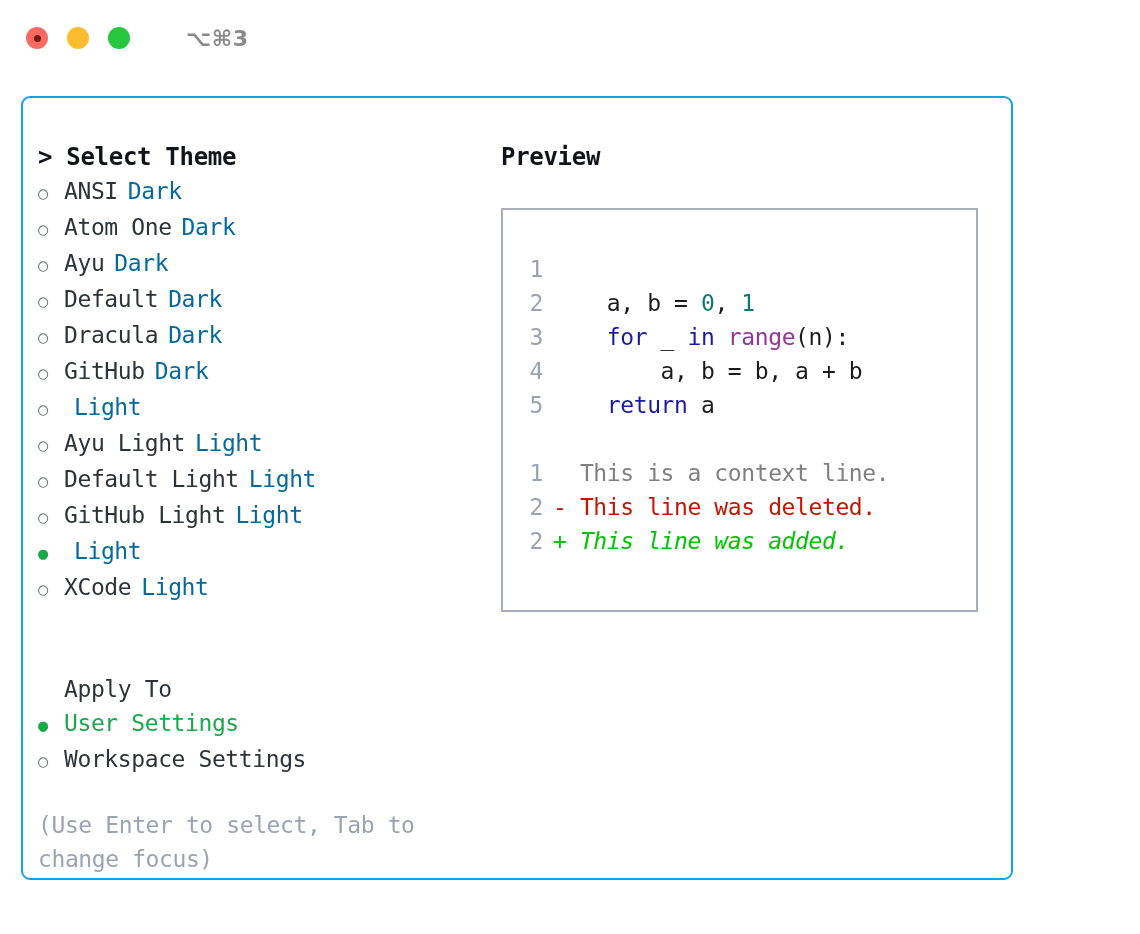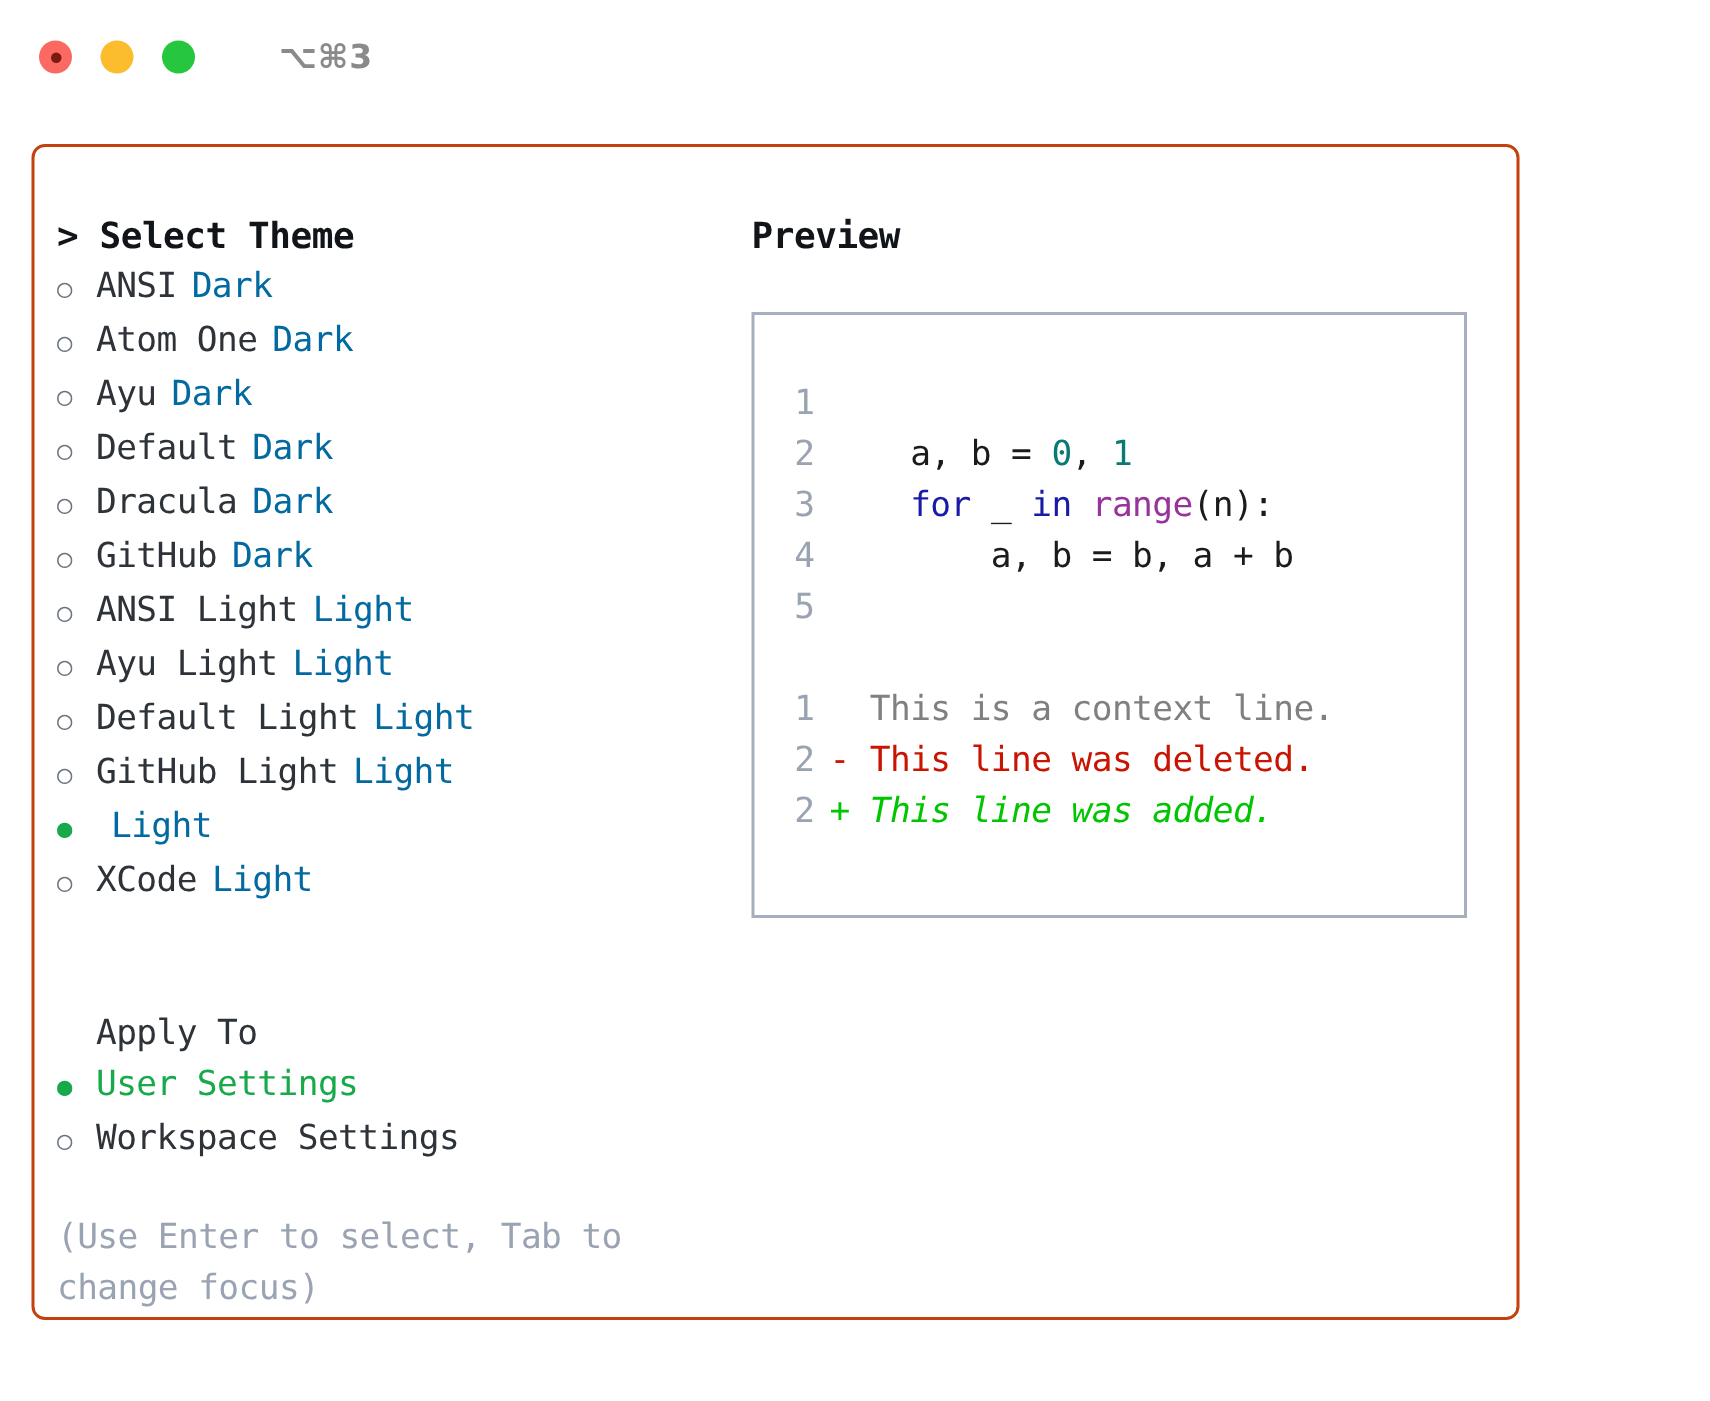--- a/index.html
+++ b/index.html
@@ -67,21 +67,21 @@
     font-family: "DejaVu Sans", "Liberation Sans", sans-serif;
   }
 
   
   .panel {
     position: absolute;
     left: 21px;
     top: 96px;
     width: 992px;
     height: 784px;
-    border: 2px solid #c2410c;
+    border: 2px solid #0ea5e9;
     border-radius: 9px;
     box-sizing: border-box;
     background: #ffffff;
   }
 
   .panel-inner {
     position: relative;
     width: 100%;
     height: 100%;
   }
@@ -220,21 +220,21 @@
 
         <div class="section-head">&gt; Select Theme</div>
 
         <div id="theme-list">
             <div class="opt-row"><span class="marker">○</span><span class="opt-label">ANSI</span><span class="opt-cat">Dark</span></div>
             <div class="opt-row"><span class="marker">○</span><span class="opt-label">Atom One</span><span class="opt-cat">Dark</span></div>
             <div class="opt-row"><span class="marker">○</span><span class="opt-label">Ayu</span><span class="opt-cat">Dark</span></div>
             <div class="opt-row"><span class="marker">○</span><span class="opt-label">Default</span><span class="opt-cat">Dark</span></div>
             <div class="opt-row"><span class="marker">○</span><span class="opt-label">Dracula</span><span class="opt-cat">Dark</span></div>
             <div class="opt-row"><span class="marker">○</span><span class="opt-label">GitHub</span><span class="opt-cat">Dark</span></div>
-            <div class="opt-row"><span class="marker">○</span><span class="opt-label">ANSI Light</span><span class="opt-cat">Light</span></div>
+            <div class="opt-row"><span class="marker">○</span><span class="opt-cat">Light</span></div>
             <div class="opt-row"><span class="marker">○</span><span class="opt-label">Ayu Light</span><span class="opt-cat">Light</span></div>
             <div class="opt-row"><span class="marker">○</span><span class="opt-label">Default Light</span><span class="opt-cat">Light</span></div>
             <div class="opt-row"><span class="marker">○</span><span class="opt-label">GitHub Light</span><span class="opt-cat">Light</span></div>
             <div class="opt-row selected"><span class="marker sel">●</span><span class="opt-cat">Light</span></div>
             <div class="opt-row"><span class="marker">○</span><span class="opt-label">XCode</span><span class="opt-cat">Light</span></div>
           </div>
 
         <div class="spacer-lg"></div>
 
         <div class="apply-head">Apply To</div>
@@ -249,21 +249,21 @@
 
       <div class="right-col">
         <div class="preview-title">Preview</div>
 
         <div class="preview-box">
           <div id="code-block">
               <div class="code-line"><span class="ln">1</span></div>
               <div class="code-line"><span class="ln">2</span><span class="code-text"><span class="tok-pln">    a, b = </span><span class="tok-num">0</span><span class="tok-pln">, </span><span class="tok-num">1</span></span></div>
               <div class="code-line"><span class="ln">3</span><span class="code-text"><span class="tok-pln">    </span><span class="tok-kw">for</span><span class="tok-pln"> _ </span><span class="tok-kw">in</span><span class="tok-pln"> </span><span class="tok-fn">range</span><span class="tok-pln">(n):</span></span></div>
               <div class="code-line"><span class="ln">4</span><span class="code-text"><span class="tok-pln">        a, b = b, a + b</span></span></div>
-              <div class="code-line"><span class="ln">5</span></div>
+              <div class="code-line"><span class="ln">5</span><span class="code-text"><span class="tok-pln">    </span><span class="tok-kw">return</span><span class="tok-pln"> a</span></span></div>
             </div>
           <div class="diff-gap"></div>
           <div id="diff-block">
               <div class="code-line"><span class="ln">1</span><span class="code-text tok-ctx">  This is a context line.</span></div>
               <div class="code-line"><span class="ln">2</span><span class="code-text tok-del">- This line was deleted.</span></div>
               <div class="code-line"><span class="ln">2</span><span class="code-text tok-add">+ This line was added.</span></div>
             </div>
         </div>
       </div>
 

